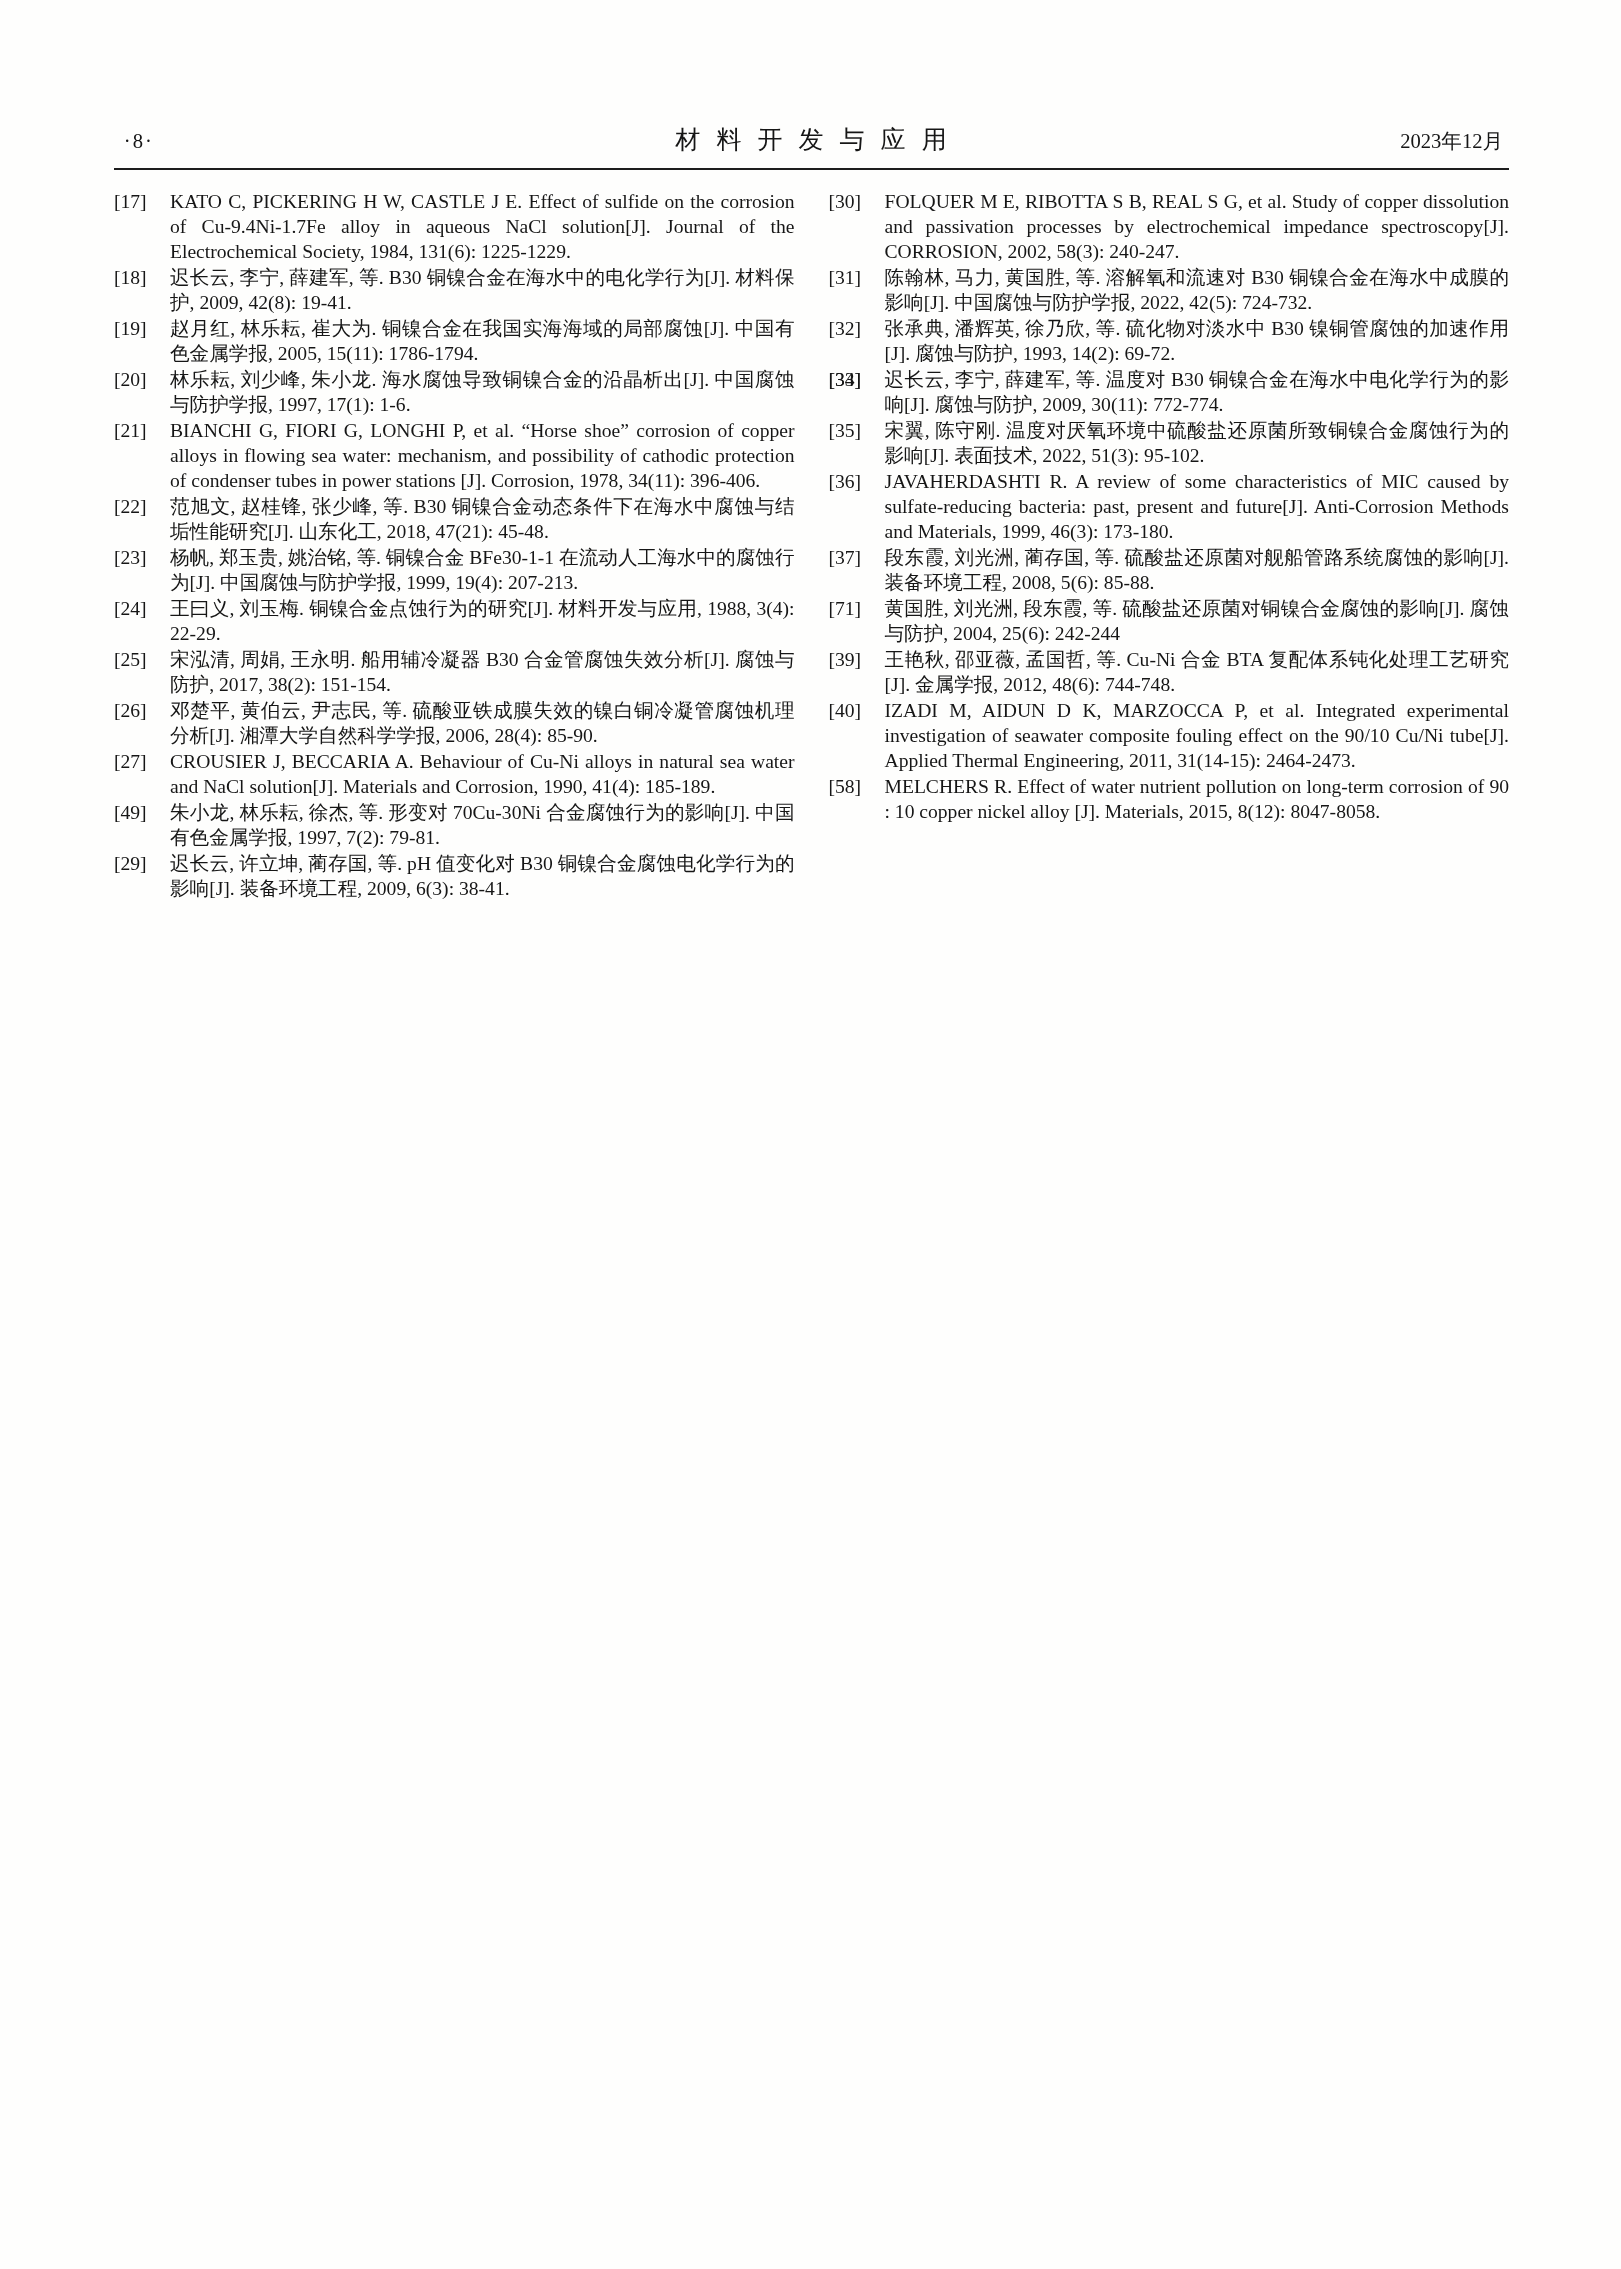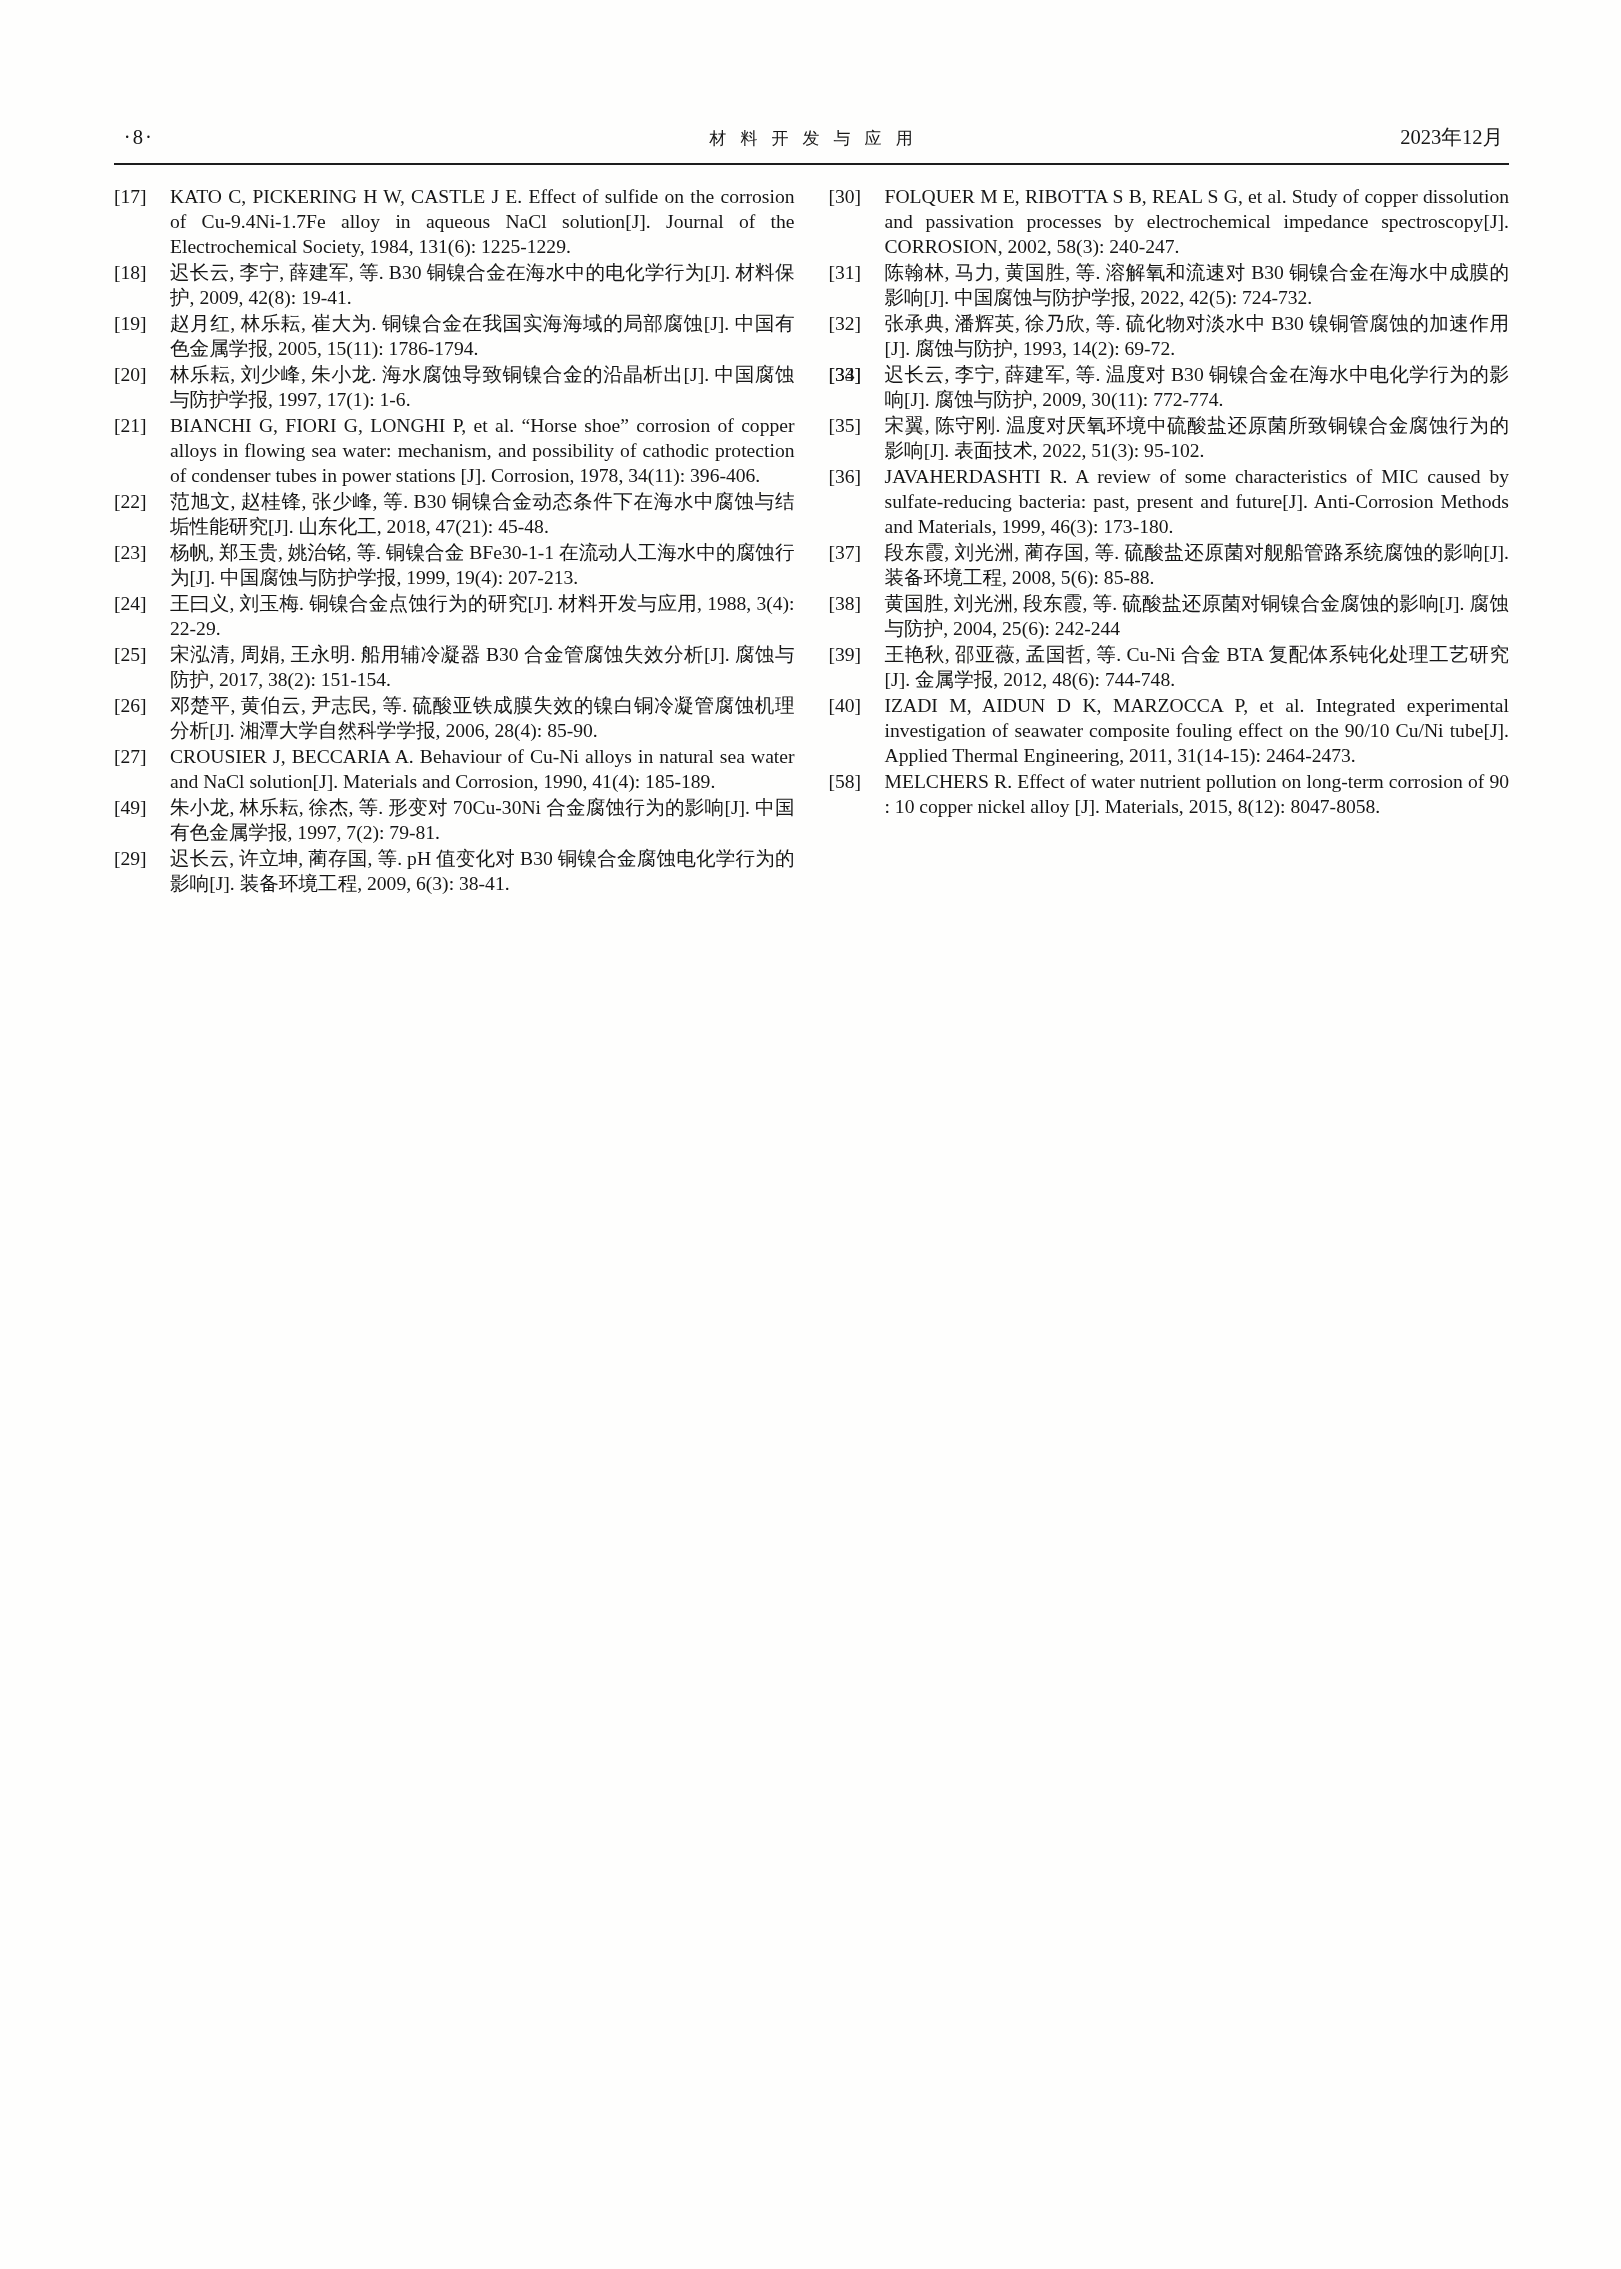--- a/index.html
+++ b/index.html
@@ -18,21 +18,21 @@
     position: relative;
   }
   .page-header {
     display: grid;
     grid-template-columns: 1fr auto 1fr;
     align-items: baseline;
     font-size: 20.6px;
     padding: 0 5.9px 11.8px 9.8px;
   }
   .page-num { justify-self: start; letter-spacing: 2px; }
-  .journal-title { justify-self: center; letter-spacing: 4.9px; font-size: 17px; }
+  .journal-title { justify-self: center; letter-spacing: 4.9px; font-size: 25px; }
   .issue-date { justify-self: end; }
   .header-rule {
     border: 0;
     border-top: 2.5px solid #1d1d1d;
     margin: 0;
   }
   .columns {
     display: flex;
     gap: 34px;
     margin-top: 19.6px;
@@ -154,21 +154,21 @@
 
         <div class="ref">
           <span class="ref-num">[36]</span><span class="ref-text">JAVAHERDASHTI R. A review of some characteristics of MIC caused by sulfate-reducing bacteria: past, present and future[J]. Anti-Corrosion Methods and Materials, 1999, 46(3): 173-180.</span>
         </div>
 
         <div class="ref">
           <span class="ref-num">[37]</span><span class="ref-text">段东霞, 刘光洲, 蔺存国, 等. 硫酸盐还原菌对舰船管路系统腐蚀的影响[J]. 装备环境工程, 2008, 5(6): 85-88.</span>
         </div>
 
         <div class="ref">
-          <span class="ref-num">[38]</span><span class="ref-text">黄国胜, 刘光洲, 段东霞, 等. 硫酸盐还原菌对铜镍合金腐蚀的影响[J]. 腐蚀与防护, 2004, 25(6): 242-244</span>
+          <span class="ref-num">[71]</span><span class="ref-text">黄国胜, 刘光洲, 段东霞, 等. 硫酸盐还原菌对铜镍合金腐蚀的影响[J]. 腐蚀与防护, 2004, 25(6): 242-244</span>
         </div>
 
         <div class="ref">
           <span class="ref-num">[39]</span><span class="ref-text">王艳秋, 邵亚薇, 孟国哲, 等. Cu-Ni 合金 BTA 复配体系钝化处理工艺研究[J]. 金属学报, 2012, 48(6): 744-748.</span>
         </div>
 
         <div class="ref">
           <span class="ref-num">[40]</span><span class="ref-text">IZADI M, AIDUN D K, MARZOCCA P, et al. Integrated experimental investigation of seawater composite fouling effect on the 90/10 Cu/Ni tube[J]. Applied Thermal Engineering, 2011, 31(14-15): 2464-2473.</span>
         </div>
 

